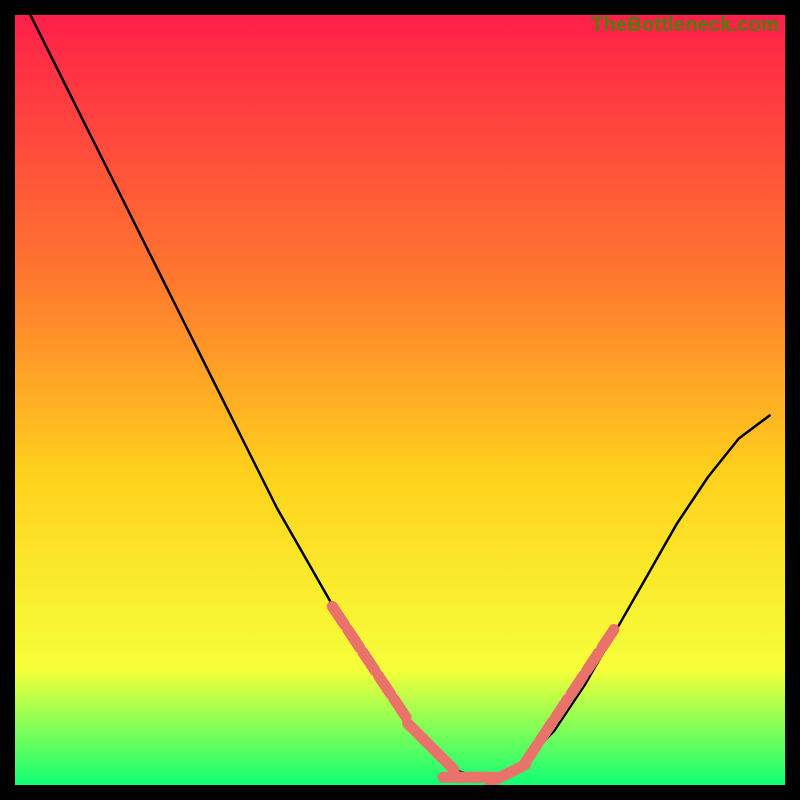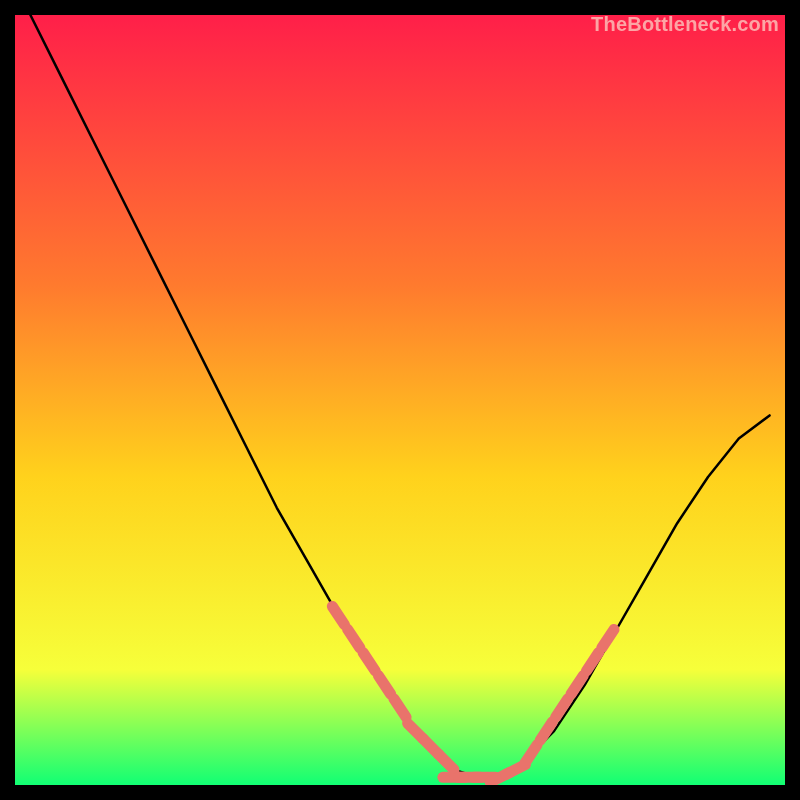--- a/index.html
+++ b/index.html
@@ -25,21 +25,21 @@
     top: 0;
     width: 770px;
     height: 770px;
   }
   .watermark {
     position: absolute;
     top: -2px;
     right: 6px;
     font-size: 20px;
     font-weight: 600;
-    color: #fca5a5;
+    color: #4d7c0f;
     letter-spacing: 0.2px;
     user-select: none;
   }
 </style>
 </head>
 <body>
 
 <div class="frame">
   <svg class="plot" viewBox="0 0 770 770" preserveAspectRatio="none">
     <defs>

